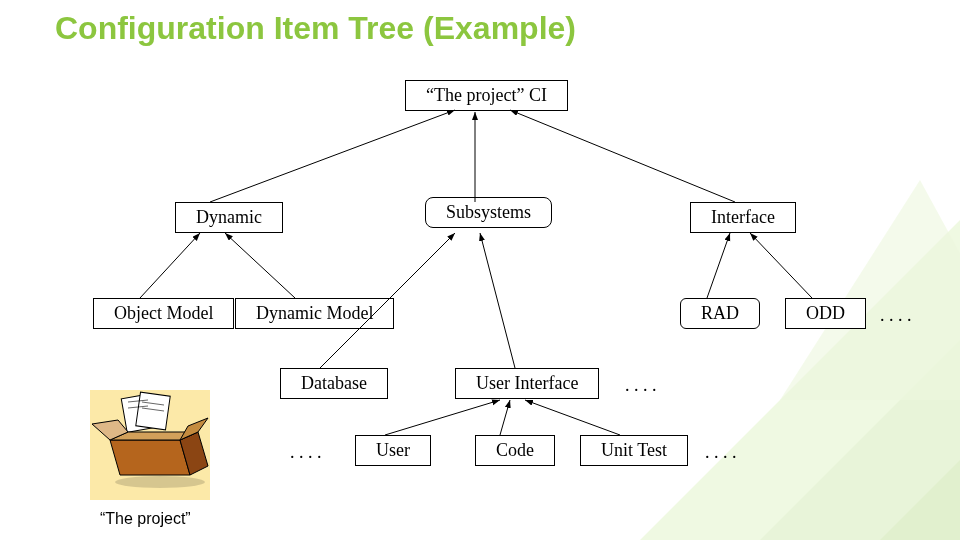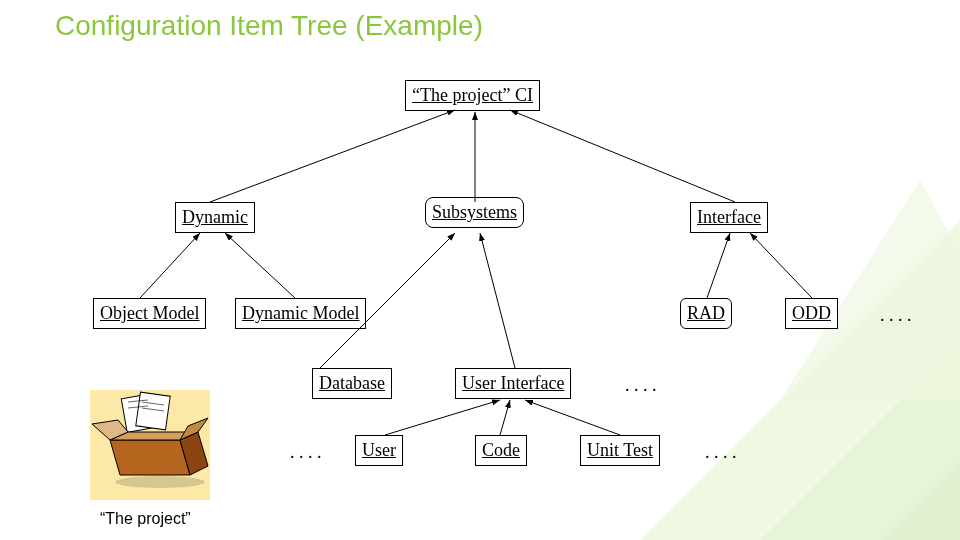--- a/index.html
+++ b/index.html
@@ -10,34 +10,33 @@
     height: 540px;
     position: relative;
     background: #fff;
     overflow: hidden;
   }
   .title {
     position: absolute;
     left: 55px;
     top: 10px;
     font-family: 'Trebuchet MS', Verdana, sans-serif;
-    font-size: 28px;
+    font-size: 32px;
     color: #8cc63f;
-    font-weight: 400;
+    font-weight: 700;
   }
   .node {
     position: absolute;
     border: 1px solid #000;
     background: #fff;
-    padding: 4px 6px;
+    padding: 4px 20px;
     font-size: 18px;
     font-family: 'Times New Roman', serif;
     text-align: center;
     white-space: nowrap;
-    text-decoration: underline;
   }
   .dots {
     position: absolute;
     font-size: 18px;
     font-family: 'Times New Roman', serif;
   }
   .caption {
     position: absolute;
     font-size: 16px;
     font-family: Liberation Sans, sans-serif;
@@ -87,21 +86,21 @@
 <div class="node" style="left:425px; top:197px;border-radius:8px;">Subsystems</div>
 <div class="node" style="left:690px; top:202px;">Interface</div>
 
 <div class="node" style="left:85px; top:298px;margin-left:8px;">Object Model</div>
 <div class="node" style="left:235px; top:298px;">Dynamic Model</div>
 
 <div class="node" style="left:680px; top:298px;border-radius:6px;">RAD</div>
 <div class="node" style="left:785px; top:298px;">ODD</div>
 <div class="dots" style="left:880px; top:305px;">. . . .</div>
 
-<div class="node" style="left:280px; top:368px;margin-left:32px;">Database</div>
+<div class="node" style="left:280px; top:368px;">Database</div>
 <div class="node" style="left:455px; top:368px;">User Interface</div>
 <div class="dots" style="left:625px; top:375px;">. . . .</div>
 
 <div class="dots" style="left:290px; top:442px;">. . . .</div>
 <div class="node" style="left:355px; top:435px;">User</div>
 <div class="node" style="left:475px; top:435px;">Code</div>
 <div class="node" style="left:580px; top:435px;">Unit Test</div>
 <div class="dots" style="left:705px; top:442px;">. . . .</div>
 
 <div class="caption" style="left:100px; top:510px;">“The project”</div>

